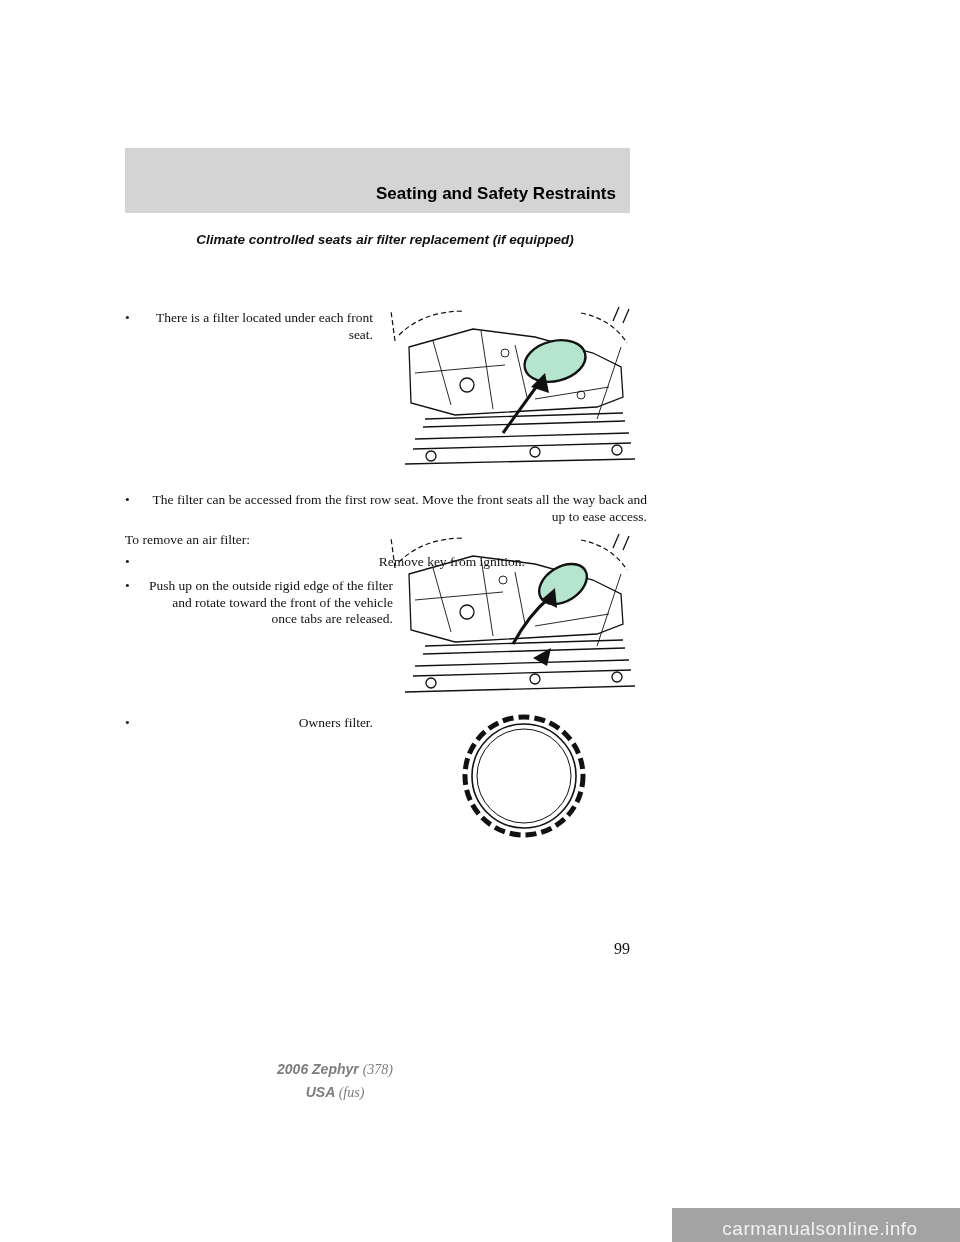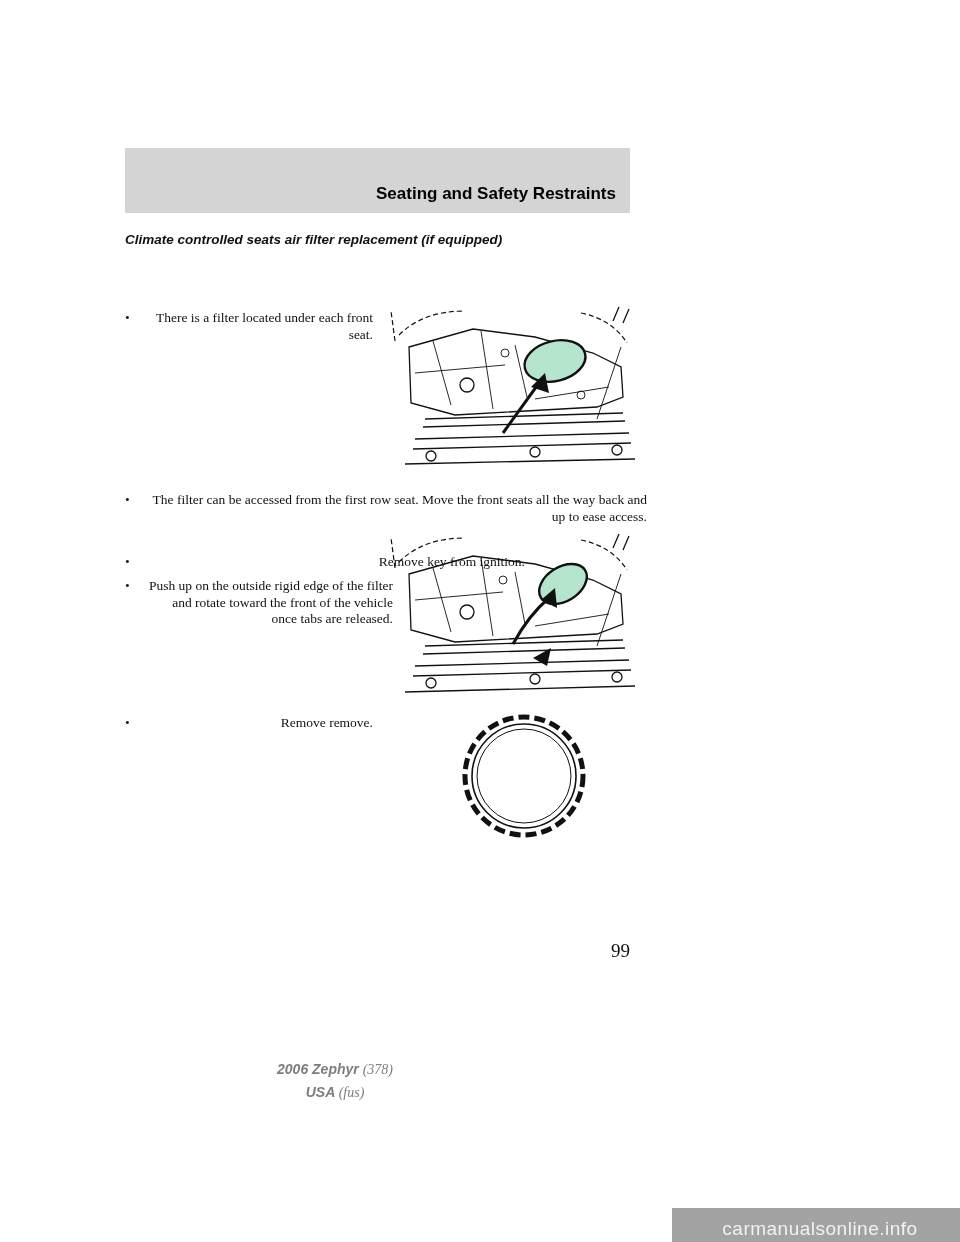--- a/index.html
+++ b/index.html
@@ -25,21 +25,21 @@
   }
   .header-title {
     font-family:"Liberation Sans", sans-serif;
     font-weight:bold; font-size:17px; color:#000;
   }
 
   
   .section-heading {
     left:125px; top:224px; width:520px;
     font-family:"Liberation Sans", sans-serif;
-    font-weight:bold; font-style:italic; font-size:13.5px;
+    font-weight:bold; font-style:italic; font-size:13.5px;text-align:center;
   }
   .intro {
     left:125px; top:247px; width:520px;
     line-height:16.5px; text-align:justify;
   }
   .intro .guide { font-style:italic; }
 
   .bullet { display:flex; line-height:16.5px; }
   .bullet .dot { width:11px; flex:0 0 11px; margin-right:8px; }
   .bullet .btext { flex:1;text-align:right; }
@@ -57,21 +57,21 @@
   .fig2 { left:385px; top:518px; width:255px; height:172px; }
   .fig3 { left:455px; top:702px; width:140px; height:133px; }
   .fig svg { display:block; width:100%; height:100%; }
   .ln   { stroke:#111; fill:none; stroke-width:1.3; }
   .thin { stroke:#111; fill:none; stroke-width:0.9; }
   .dash { stroke:#111; fill:none; stroke-width:1.2; stroke-dasharray:5 3; }
   .thick{ stroke:#111; fill:none; stroke-width:3; }
 
   .page-number {
     top:932px; right:330px;
-    font-size:19px;
+    font-size:16px;
   }
 
   
   .footer {
     left:125px; top:1050px; width:420px;
     font-family:"Liberation Sans", sans-serif;
     font-style:italic; font-weight:bold;
     color:#7d7d7d; font-size:14px; line-height:22px;text-align:center;
   }
   .footer .note {
@@ -132,20 +132,21 @@
       <circle class="ln" cx="232" cy="149" r="5"></circle>
       <path class="ln" d="M20 163 L250 158"></path>
     </svg>
   </div>
 
   <div class="abs bullet b2 just">
     <span class="dot">•</span>
     <span class="btext">The filter can be accessed from the first row seat. Move the front seats all the way back and up to ease access.</span>
   </div>
 
+  <div class="abs remove-intro">To remove an air filter:</div>
 
   <div class="abs bullet b3">
     <span class="dot">•</span>
     <span class="btext">Remove key from ignition.</span>
   </div>
 
   <div class="abs bullet b4">
     <span class="dot">•</span>
     <span class="btext">Push up on the outside rigid edge of the filter and rotate toward the front of the vehicle once tabs are released.</span>
   </div>
@@ -175,21 +176,21 @@
       <path class="ln" d="M28 150 L246 144"></path>
       <circle class="ln" cx="46" cy="157" r="5"></circle>
       <circle class="ln" cx="150" cy="153" r="5"></circle>
       <circle class="ln" cx="232" cy="151" r="5"></circle>
       <path class="ln" d="M20 166 L250 160"></path>
     </svg>
   </div>
 
   <div class="abs bullet b5">
     <span class="dot">•</span>
-    <span class="btext">Remove remove.</span>
+    <span class="btext">Owners filter.</span>
   </div>
 
   <div class="abs fig fig3">
     <svg viewBox="0 0 140 133">
       <circle cx="69" cy="66" r="59" fill="none" stroke="#111" stroke-width="5" stroke-dasharray="11 5"></circle>
       <circle cx="69" cy="66" r="52" fill="none" stroke="#111" stroke-width="1.6"></circle>
       <circle cx="69" cy="66" r="47" fill="none" stroke="#111" stroke-width="1"></circle>
     </svg>
   </div>
 

